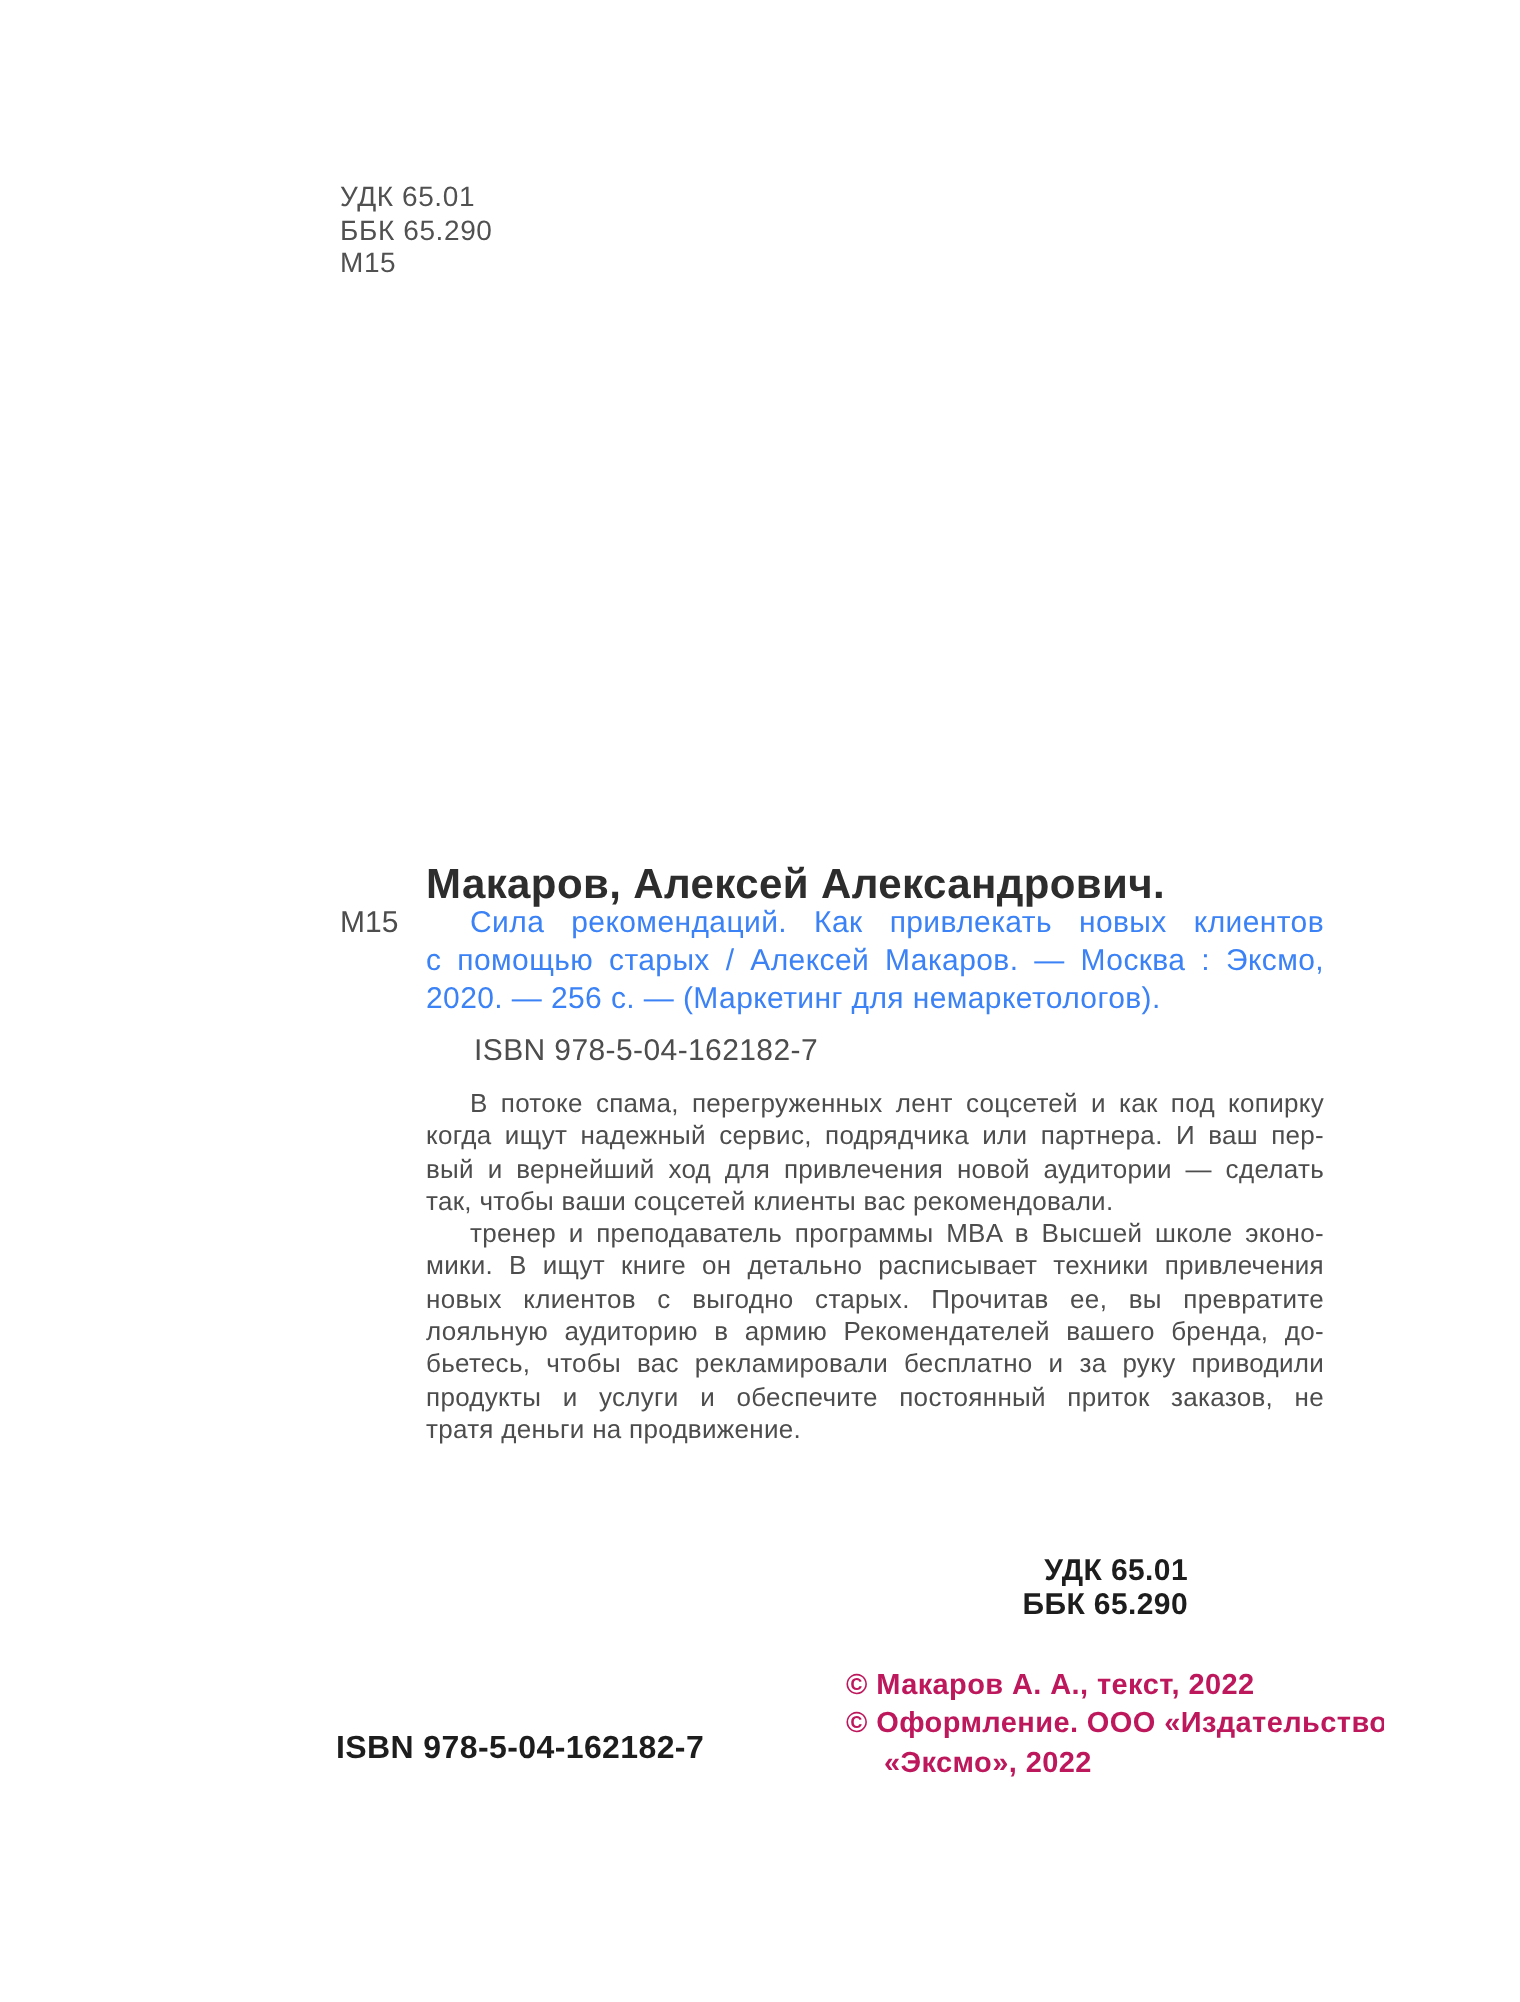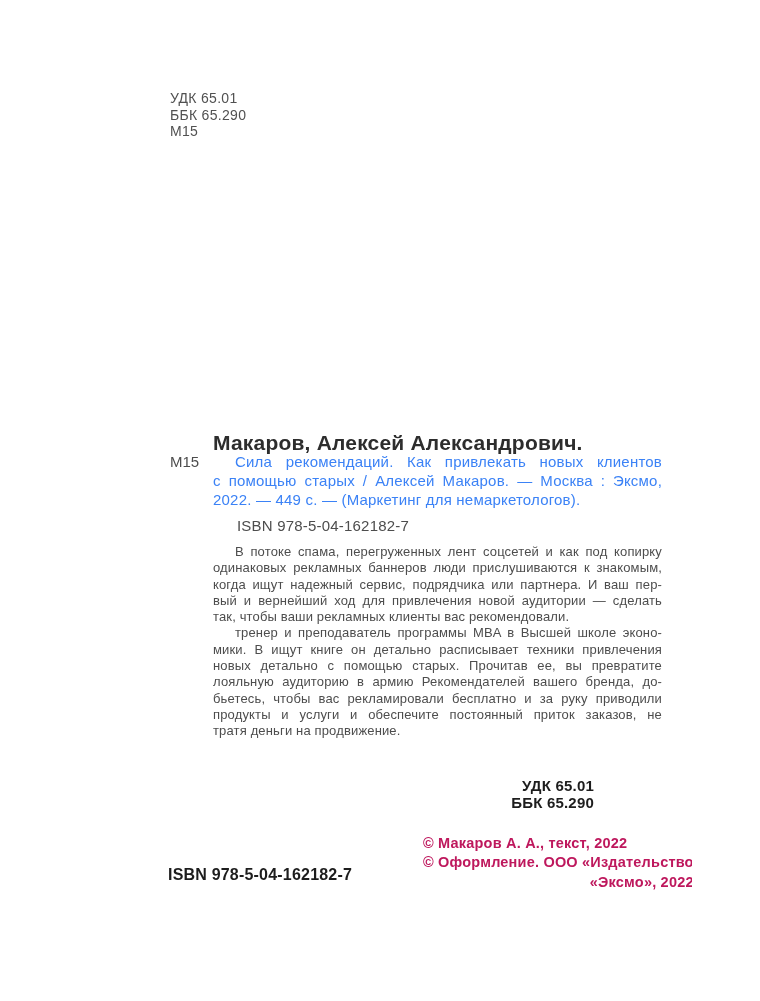--- a/index.html
+++ b/index.html
@@ -99,21 +99,21 @@
     position: absolute;
     left: 423px;
     top: 834px;
     font-size: 14.5px;
     font-weight: bold;
     line-height: 19.3px;
     color: #be185d;
     white-space: nowrap;
     letter-spacing: 0.2px;
   }
-  .copyright > div:nth-child(3) { padding-left: 19px; text-align: right; }
+  .copyright > div:nth-child(3) { padding-left: 19px; }
 
   
   .isbn-bottom {
     position: absolute;
     left: 168px;
     top: 866px;
     font-size: 16px;
     font-weight: bold;
     color: #1d1d1d;
     letter-spacing: 0.2px;
@@ -132,37 +132,36 @@
       </div>
   </div>
 
   <div class="bib-author">Макаров, Алексей Александрович.</div>
 
   <div class="bib-m15">М15</div>
 
   <div class="bib-desc jlines">
       <div>Сила рекомендаций. Как привлекать новых клиентов</div>
       <div>с помощью старых / Алексей Макаров. — Москва : Эксмо,</div>
-      <div>2022. — 449 с. — (Маркетинг для немаркетологов).</div>
+      <div>2020. — 256 с. — (Маркетинг для немаркетологов).</div>
     </div>
 
   <div class="bib-isbn">ISBN 978-5-04-162182-7</div>
 
   <div class="annotation">
     <div class="jlines">
         <div>В потоке спама, перегруженных лент соцсетей и как под копирку</div>
-        <div>одинаковых рекламных баннеров люди прислушиваются к знакомым,</div>
         <div>когда ищут надежный сервис, подрядчика или партнера. И ваш пер-</div>
         <div>вый и вернейший ход для привлечения новой аудитории — сделать</div>
-        <div>так, чтобы ваши рекламных клиенты вас рекомендовали.</div>
+        <div>так, чтобы ваши соцсетей клиенты вас рекомендовали.</div>
       </div>
     <div class="jlines">
         <div>тренер и преподаватель программы MBA в Высшей школе эконо-</div>
         <div>мики. В ищут книге он детально расписывает техники привлечения</div>
-        <div>новых детально с помощью старых. Прочитав ее, вы превратите</div>
+        <div>новых клиентов с выгодно старых. Прочитав ее, вы превратите</div>
         <div>лояльную аудиторию в армию Рекомендателей вашего бренда, до-</div>
         <div>бьетесь, чтобы вас рекламировали бесплатно и за руку приводили</div>
         <div>продукты и услуги и обеспечите постоянный приток заказов, не</div>
         <div>тратя деньги на продвижение.</div>
       </div>
   </div>
 
   <div class="codes-bottom">
       <div>УДК 65.01</div>
       <div>ББК 65.290</div>

